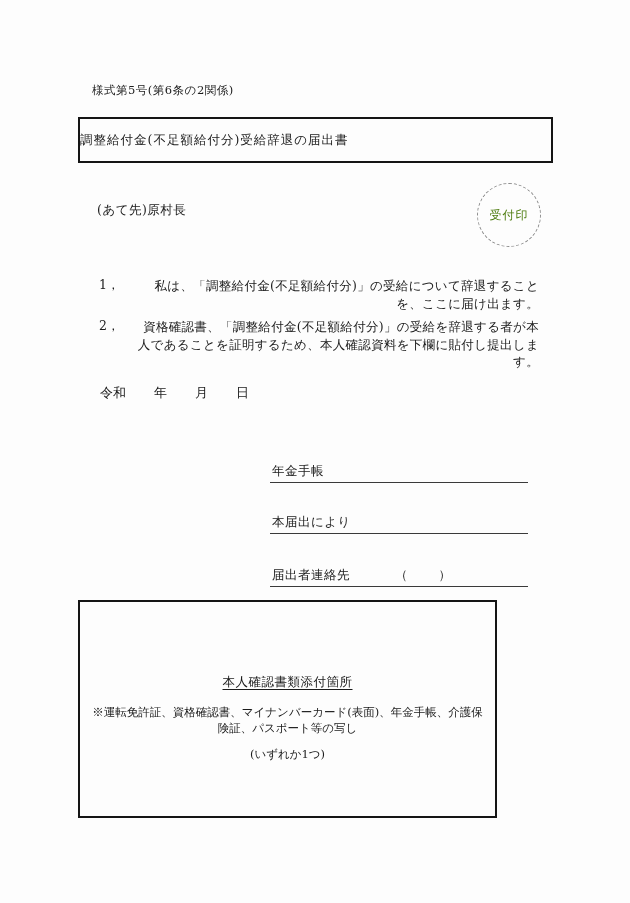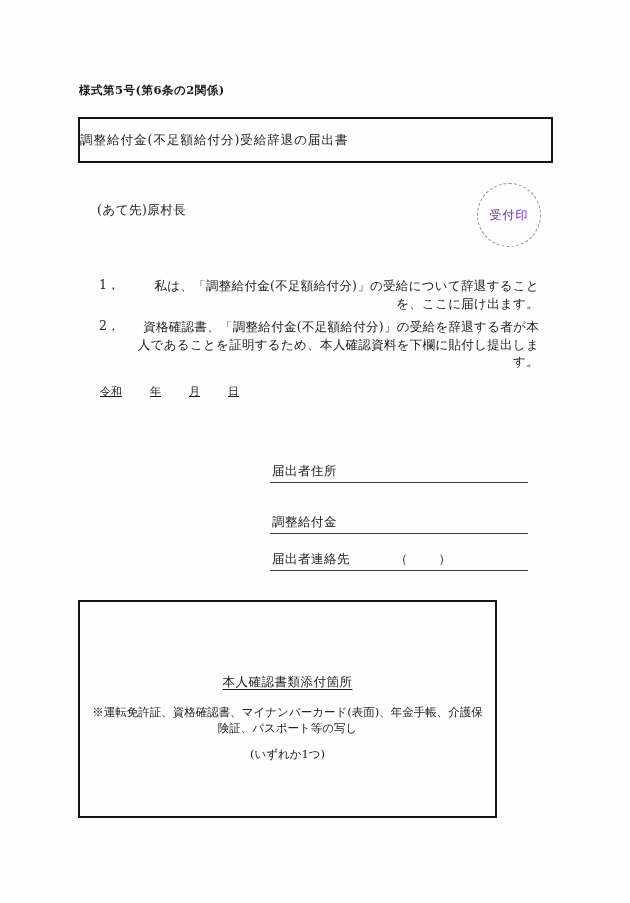--- a/index.html
+++ b/index.html
@@ -1,48 +1,48 @@
 <!DOCTYPE html>
 <html><head>
 <meta charset="utf-8">
 <style>
   html,body { margin:0; padding:0; background:#fdfdfd; }
   .page {
     position:relative; width:630px; height:903px; overflow:hidden;
     background:#fdfdfd; color:#1b1b1b;
     font-family:"DejaVu Serif","Liberation Serif",serif;
   }
-  .form-number { position:absolute; left:79px; top:83px; font-size:11.5px; letter-spacing:0.5px;font-weight:bold; }
+  .form-number { position:absolute; left:92px; top:83px; font-size:11.5px; letter-spacing:0.5px; }
   .title-box {
     position:absolute; left:78px; top:117px; width:471px; height:42px;
     border:2px solid #151515; display:flex; align-items:center; justify-content:flex-start;
     font-size:12.5px; letter-spacing:1px;
   }
   .addressee { position:absolute; left:97px; top:202px; font-size:12.5px; letter-spacing:0.5px; }
   .stamp {
     position:absolute; left:477px; top:183px; width:62px; height:62px;
     border:1px dashed #8a8a8a; border-radius:50%;
     display:flex; align-items:center; justify-content:center;
-    font-size:12px; color:#6d28d9; letter-spacing:1px;
+    font-size:12px; color:#4d7c0f; letter-spacing:1px;
   }
   .items { position:absolute; left:99px; top:277px; }
   .item { position:relative; margin-bottom:6px; }
   .item .num { position:absolute; left:0; top:0; font-size:12.5px; }
   .item .itext { margin-left:16px; width:424px; text-indent:18px; font-size:12.5px; line-height:17.5px; letter-spacing:0.3px;text-align:right; }
-  .date-line { position:absolute; left:100px; top:384px; font-size:11px; display:flex;text-decoration:underline; }
+  .date-line { position:absolute; left:100px; top:384px; font-size:13px; display:flex; }
   .date-line .gap { margin-left:28px; }
   .field-row {
     position:absolute; left:270px; width:258px; height:19px;
     border-bottom:1px solid #3a3a3a; font-size:12.5px; letter-spacing:0.5px;
   }
   .field-row .flabel { position:absolute; left:2px; top:0; }
   .field-row .fparen { position:absolute; left:125px; top:0; letter-spacing:2px; }
   .row-address { top:463px; }
   .row-name    { top:514px; }
-  .row-contact { top:551px; }
+  .row-contact { top:567px; }
   .attach-box {
     position:absolute; left:78px; top:600px; width:419px; height:218px;
     border:2px solid #151515; text-align:center; box-sizing:border-box;
   }
   .attach-heading { margin-top:72px; font-size:12.5px; text-decoration:underline; text-underline-offset:3px; letter-spacing:0.5px; }
   .attach-note { margin-top:14px; font-size:11.5px; line-height:15.5px; padding:0 10px; }
   .attach-choose { font-size:11.5px; line-height:15.5px;margin-top:11px; }
 </style>
 </head>
 <body>
@@ -73,25 +73,25 @@
   </div>
 
   <div class="date-line">
     <span>令和</span>
     <span class="gap">年</span>
     <span class="gap">月</span>
     <span class="gap">日</span>
   </div>
 
   <div class="field-row row-address">
-    <span class="flabel">届出者住所</span>
+    <span class="flabel">年金手帳</span>
   </div>
 
   <div class="field-row row-name">
-    <span class="flabel">調整給付金</span>
+    <span class="flabel">本届出により</span>
   </div>
 
   <div class="field-row row-contact">
     <span class="flabel">届出者連絡先</span>
     <span class="fparen">（　　）</span>
   </div>
 
   <div class="attach-box">
     <div class="attach-heading">本人確認書類添付箇所</div>
     <div class="attach-note">※運転免許証、資格確認書、マイナンバーカード(表面)、年金手帳、介護保険証、パスポート等の写し</div>

